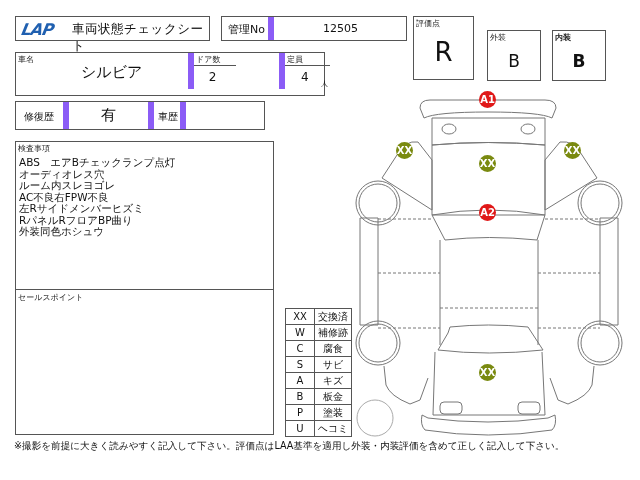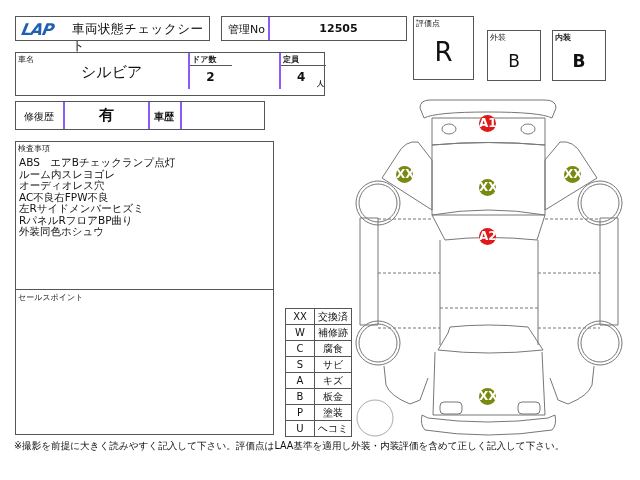--- a/index.html
+++ b/index.html
@@ -1,32 +1,32 @@
 <!DOCTYPE html>
 <html><head>
 <meta charset="utf-8">
 <style>
   html, body { margin:0; padding:0; }
   body { width:640px; height:480px; background:#ffffff; position:relative; overflow:hidden;
          font-family:"DejaVu Sans", sans-serif; color:#111; }
   .box { position:absolute; border:1px solid #555; box-sizing:border-box; background:#fff; }
   .lbl { position:absolute; font-size:8px; color:#222; }
   .abs { position:absolute; }
-  .cell { position:absolute; box-sizing:border-box; border-left:2px solid #8b5cf6;font-weight:bold; }
+  .cell { position:absolute; box-sizing:border-box; border-left:6px solid #8b5cf6; }
   .logo { position:absolute; left:6px; top:3px; font-family:"DejaVu Sans", sans-serif; font-weight:bold;
           font-style:italic; font-size:16px; letter-spacing:-1px; color:#2060b0; transform:skewX(-12deg); }
   .title-text { position:absolute; left:56px; top:4px; font-size:12.5px; letter-spacing:0.5px; }
   .legend { position:absolute; left:285px; top:308px; border-collapse:collapse; font-size:10px; }
   .legend td { border:1px solid #555; height:15px; padding:0; text-align:center; }
   .legend td.code { width:28px; }
   .legend td.meaning { width:36px; }
   .notes { font-size:10.5px; line-height:11.5px; }
   .footer { position:absolute; left:14px; top:440px; font-size:9.6px; white-space:nowrap; }
-  .marker { position:absolute; border-radius:50%; width:17px; height:17px; font-size:12px;
-            font-weight:bold; color:#fff; text-align:center; line-height:17px;margin-top:24px; }
+  .marker { position:absolute; border-radius:50%; width:17px; height:17px; font-size:10px;
+            font-weight:bold; color:#fff; text-align:center; line-height:17px; }
   .marker.red { background:#e01818; }
   .marker.olive { background:#7a8a10; }
 </style>
 </head>
 <body>
 
 <div class="box" style="left:15px;top:16px;width:195px;height:25px;">
   <span class="logo">LAP</span>
   <span class="title-text">車両状態チェックシート</span>
 </div>
@@ -77,22 +77,22 @@
   </div>
   <div class="cell" style="left:164px;top:0;width:84px;height:27px;">
     <span class="abs" style="left:4px;top:6px;font-size:11px;"></span>
   </div>
 </div>
 
 <div class="box" style="left:15px;top:141px;width:259px;height:294px;">
   <span class="lbl" style="left:2px;top:1px;">検査事項</span>
   <div class="abs notes" style="left:3px;top:15px;">
     <div>ABS　エアBチェックランプ点灯</div>
+    <div>オーディオレス穴</div>
     <div>ルーム内スレヨゴレ</div>
-    <div>オーディオレス穴</div>
     <div>AC不良右FPW不良</div>
     <div>左Rサイドメンバーヒズミ</div>
     <div>RパネルRフロアBP曲り</div>
     <div>外装同色ホシュウ</div>
   </div>
   <div class="abs" style="left:0;top:147px;width:257px;border-top:1px solid #555;"></div>
   <span class="lbl" style="left:2px;top:150px;">セールスポイント</span>
 </div>
 
 <table class="legend">

